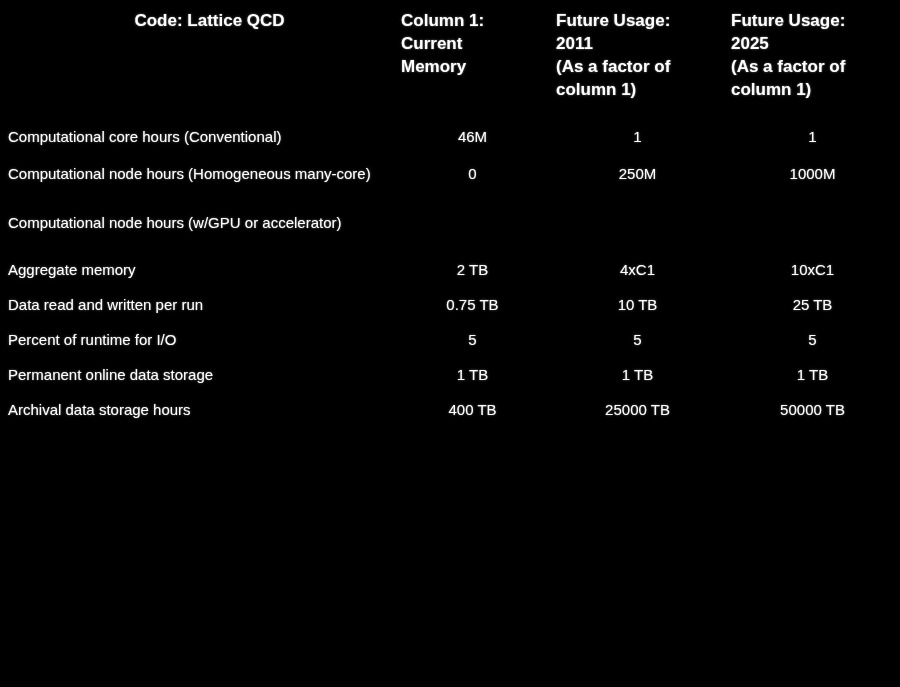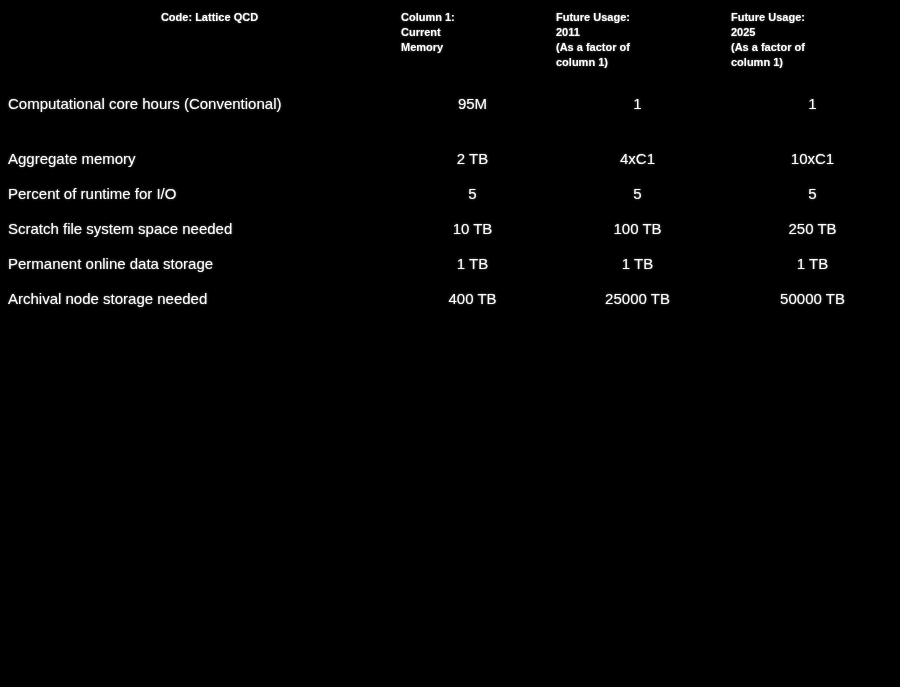--- a/index.html
+++ b/index.html
@@ -26,21 +26,21 @@
     table-layout: fixed;
   }
   col.c0 { width: 395px; }
   col.c1 { width: 155px; }
   col.c2 { width: 175px; }
   col.c3 { width: 175px; }
 
   thead th {
     vertical-align: top;
     padding: 10px 6px 4px 6px;
-    font-size: 11px;
+    font-size: 17px;
     font-weight: bold;
     line-height: 1.35;
     color: #ffffff;
     text-shadow: 0 0 3px #555, 0 0 1px #777;
     background: #000000;
   }
   th.h-code {
     text-align: center;
     padding-left: 30px;
   }
@@ -106,61 +106,73 @@
           <div>Future Usage:</div>
           <div>2025</div>
           <div>(As a factor of</div>
           <div>column 1)</div>
         </th>
       </tr>
     </thead>
     <tbody>
       <tr>
         <td class="label">Computational core hours (Conventional)</td>
-        <td class="val">95M</td>
+        <td class="val">46M</td>
         <td class="val">1</td>
         <td class="val">1</td>
+      </tr>
+      <tr class="row-tall">
+        <td class="label">Computational node hours (Homogeneous many-core)</td>
+        <td class="val">0</td>
+        <td class="val">250M</td>
+        <td class="val">1000M</td>
       </tr>
       <tr class="spacer-row">
         <td></td>
         <td></td>
         <td></td>
         <td></td>
+      </tr>
+      <tr class="row-tall">
+        <td class="label">Computational node hours (w/GPU or accelerator)</td>
+        <td class="val"></td>
+        <td class="val"></td>
+        <td class="val"></td>
       </tr>
       <tr class="spacer-row">
         <td></td>
         <td></td>
         <td></td>
         <td></td>
       </tr>
       <tr>
         <td class="label">Aggregate memory</td>
         <td class="val">2 TB</td>
         <td class="val">4xC1</td>
         <td class="val">10xC1</td>
       </tr>
       <tr>
+        <td class="label">Data read and written per run</td>
+        <td class="val">0.75 TB</td>
+        <td class="val">10 TB</td>
+        <td class="val">25 TB</td>
+      </tr>
+      <tr>
         <td class="label">Percent of runtime for I/O</td>
         <td class="val">5</td>
         <td class="val">5</td>
         <td class="val">5</td>
-      </tr>
-      <tr>
-        <td class="label">Scratch file system space needed</td>
-        <td class="val">10 TB</td>
-        <td class="val">100 TB</td>
-        <td class="val">250 TB</td>
       </tr>
       <tr>
         <td class="label">Permanent online data storage</td>
         <td class="val">1 TB</td>
         <td class="val">1 TB</td>
         <td class="val">1 TB</td>
       </tr>
       <tr>
-        <td class="label">Archival node storage needed</td>
+        <td class="label">Archival data storage hours</td>
         <td class="val">400 TB</td>
         <td class="val">25000 TB</td>
         <td class="val">50000 TB</td>
       </tr>
     </tbody>
   </table>
 </div>
 
 </body></html>

